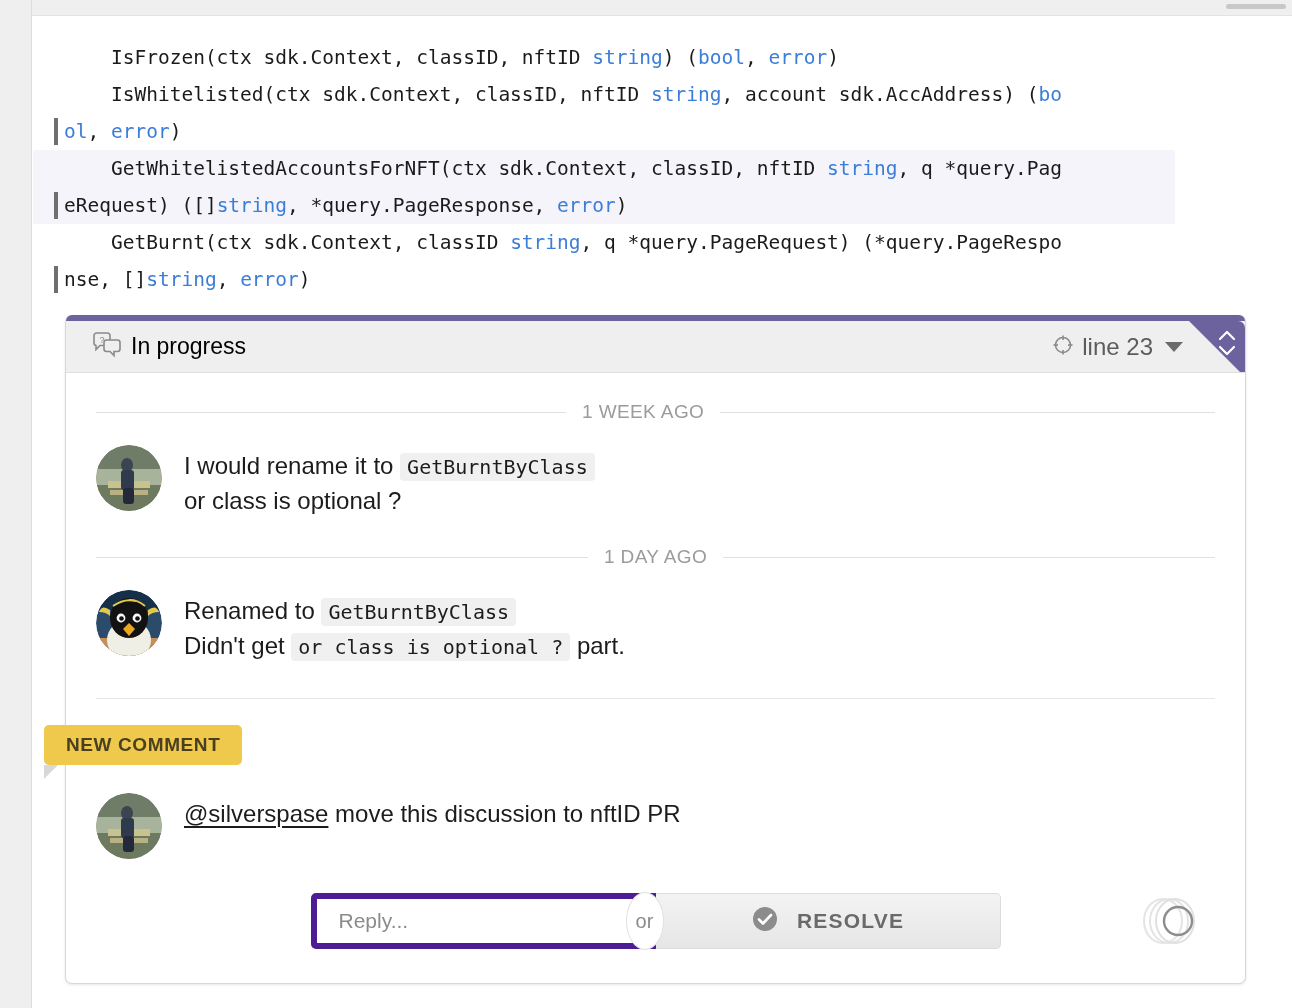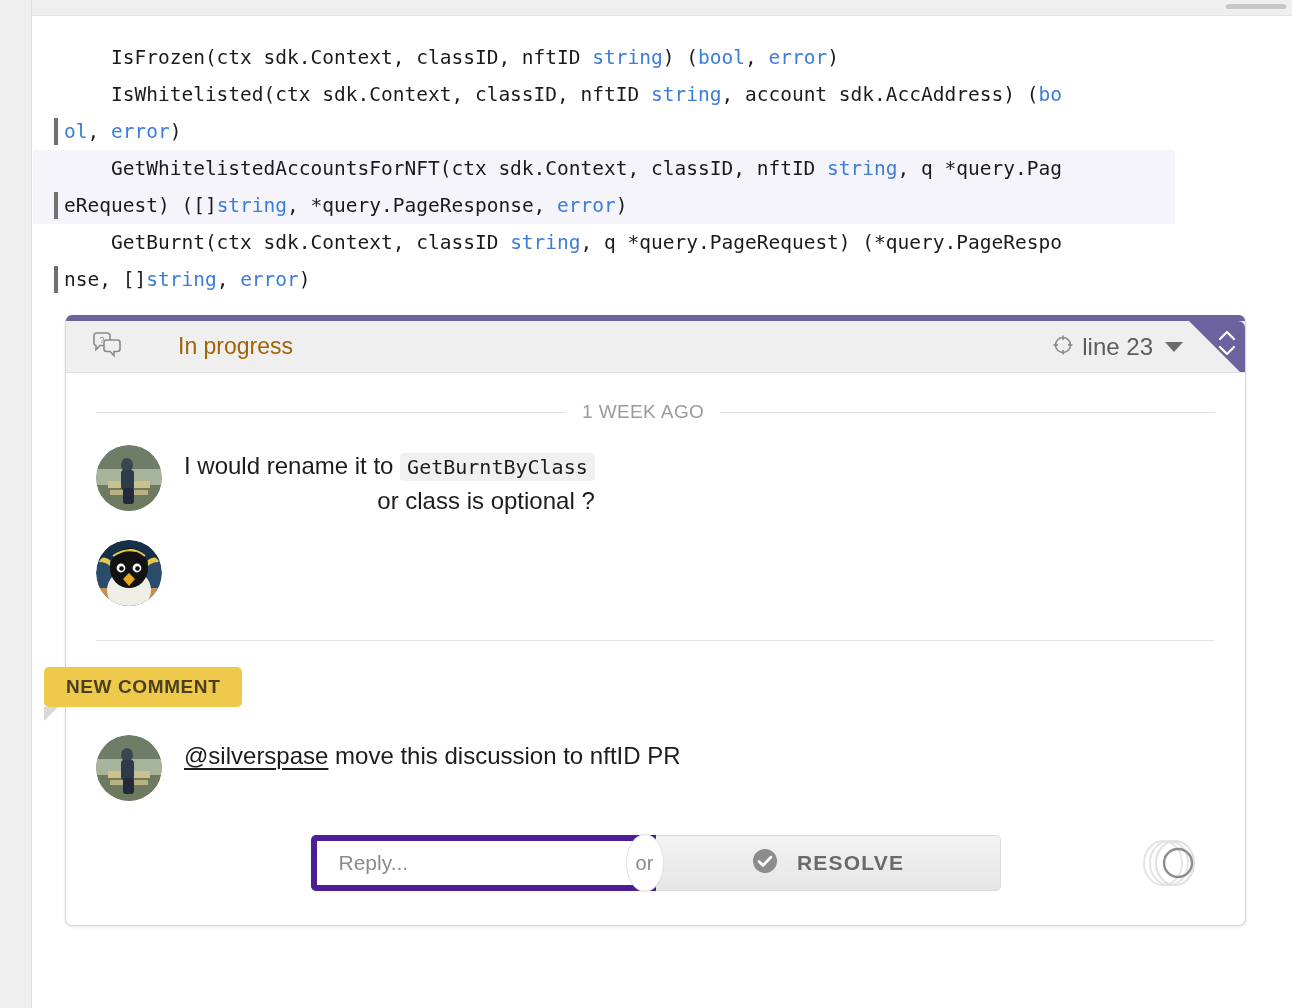--- a/index.html
+++ b/index.html
@@ -94,22 +94,21 @@
     background: #efefef;
     border-bottom: 1px solid #e0e0e0;
     display: flex;
     align-items: center;
     padding: 0 0 0 26px;
     overflow: hidden;
   }
   .status-wrap { display: flex; align-items: center; gap: 9px; }
   .status-text {
     font-size: 23px;
-    color: #a16207;
-    margin-left: 47px;
+    color: #000000;
   }
   .header-right {
     position: absolute;
     right: 62px; top: 0;
     height: 52px;
     display: flex;
     align-items: center;
     gap: 8px;
   }
   .line-ref {
@@ -137,21 +136,21 @@
     width: 0; height: 0;
     border-left: 56px solid transparent;
     border-top: 56px solid #6c629e;
   }
   .corner-icon {
     position: absolute;
     right: 5px; top: 9px;
     transform: rotate(90deg);
   }
 
-  .card-body { padding: 0 0 0 0; background: #fff; text-align: right; }
+  .card-body { padding: 0 0 0 0; background: #fff; }
 
   
   .time-divider {
     display: flex;
     align-items: center;
     gap: 16px;
     padding: 0 30px;
     margin-top: 28px;
   }
   .time-divider .rule {
@@ -378,20 +377,25 @@
       <rect x="14" y="45" width="38" height="5" fill="#b9b184"></rect>
       <ellipse cx="31" cy="20" rx="6" ry="7" fill="#3b4450"></ellipse>
       <rect x="25" y="25" width="13" height="20" rx="3" fill="#2f3a4d"></rect>
       <rect x="27" y="43" width="11" height="16" rx="3" fill="#23293a"></rect>
     </g>
             </svg></div>
           <div class="comment-body">
             <span class="ln"><span>I would rename it to </span><code class="inline">GetBurntByClass</code></span>
             <span class="ln"><span>or class is optional ?</span></span>
           </div>
+        </div>
+        <div class="time-divider">
+          <div class="rule left"></div>
+          <div class="label">1 DAY AGO</div>
+          <div class="rule right"></div>
         </div>
         <div class="comment">
           <div class="avatar"><svg width="66" height="66" viewBox="0 0 66 66">
       <defs>
                 <clipPath id="avClip1">
                   <circle cx="33" cy="33" r="33"></circle>
                 </clipPath>
               </defs>
       <g clip-path="url(#avClip1)">
         <rect width="66" height="66" fill="#2b4b6b"></rect>
@@ -403,20 +407,24 @@
         <path d="M52 20 Q60 14 63 22 Q56 22 52 26 Z" fill="#e3c84a"></path>
         <path d="M17 16 Q28 8 40 11" fill="none" stroke="#e3c84a" stroke-width="2"></path>
         <path d="M49 16 Q40 9 33 10" fill="none" stroke="#e3c84a" stroke-width="2"></path>
         <circle cx="25" cy="28" r="4.4" fill="#fafafa"></circle>
         <circle cx="41" cy="28" r="4.4" fill="#fafafa"></circle>
         <circle cx="25.5" cy="28.5" r="2.3" fill="#101010"></circle>
         <circle cx="41.5" cy="28.5" r="2.3" fill="#101010"></circle>
         <path d="M33 33 L27 39 L33 46 L39 39 Z" fill="#e8a820"></path>
       </g>
             </svg></div>
+          <div class="comment-body">
+            <span class="ln"><span>Renamed to </span><code class="inline">GetBurntByClass</code></span>
+            <span class="ln"><span>Didn't get </span><code class="inline">or class is optional ?</code><span> part.</span></span>
+          </div>
         </div>
       </div>
 
     <div class="thread-rule"></div>
 
     <div class="badge-row">
       <div class="new-badge">
         <span>NEW COMMENT</span>
       </div>
       <div class="badge-tail"></div>

